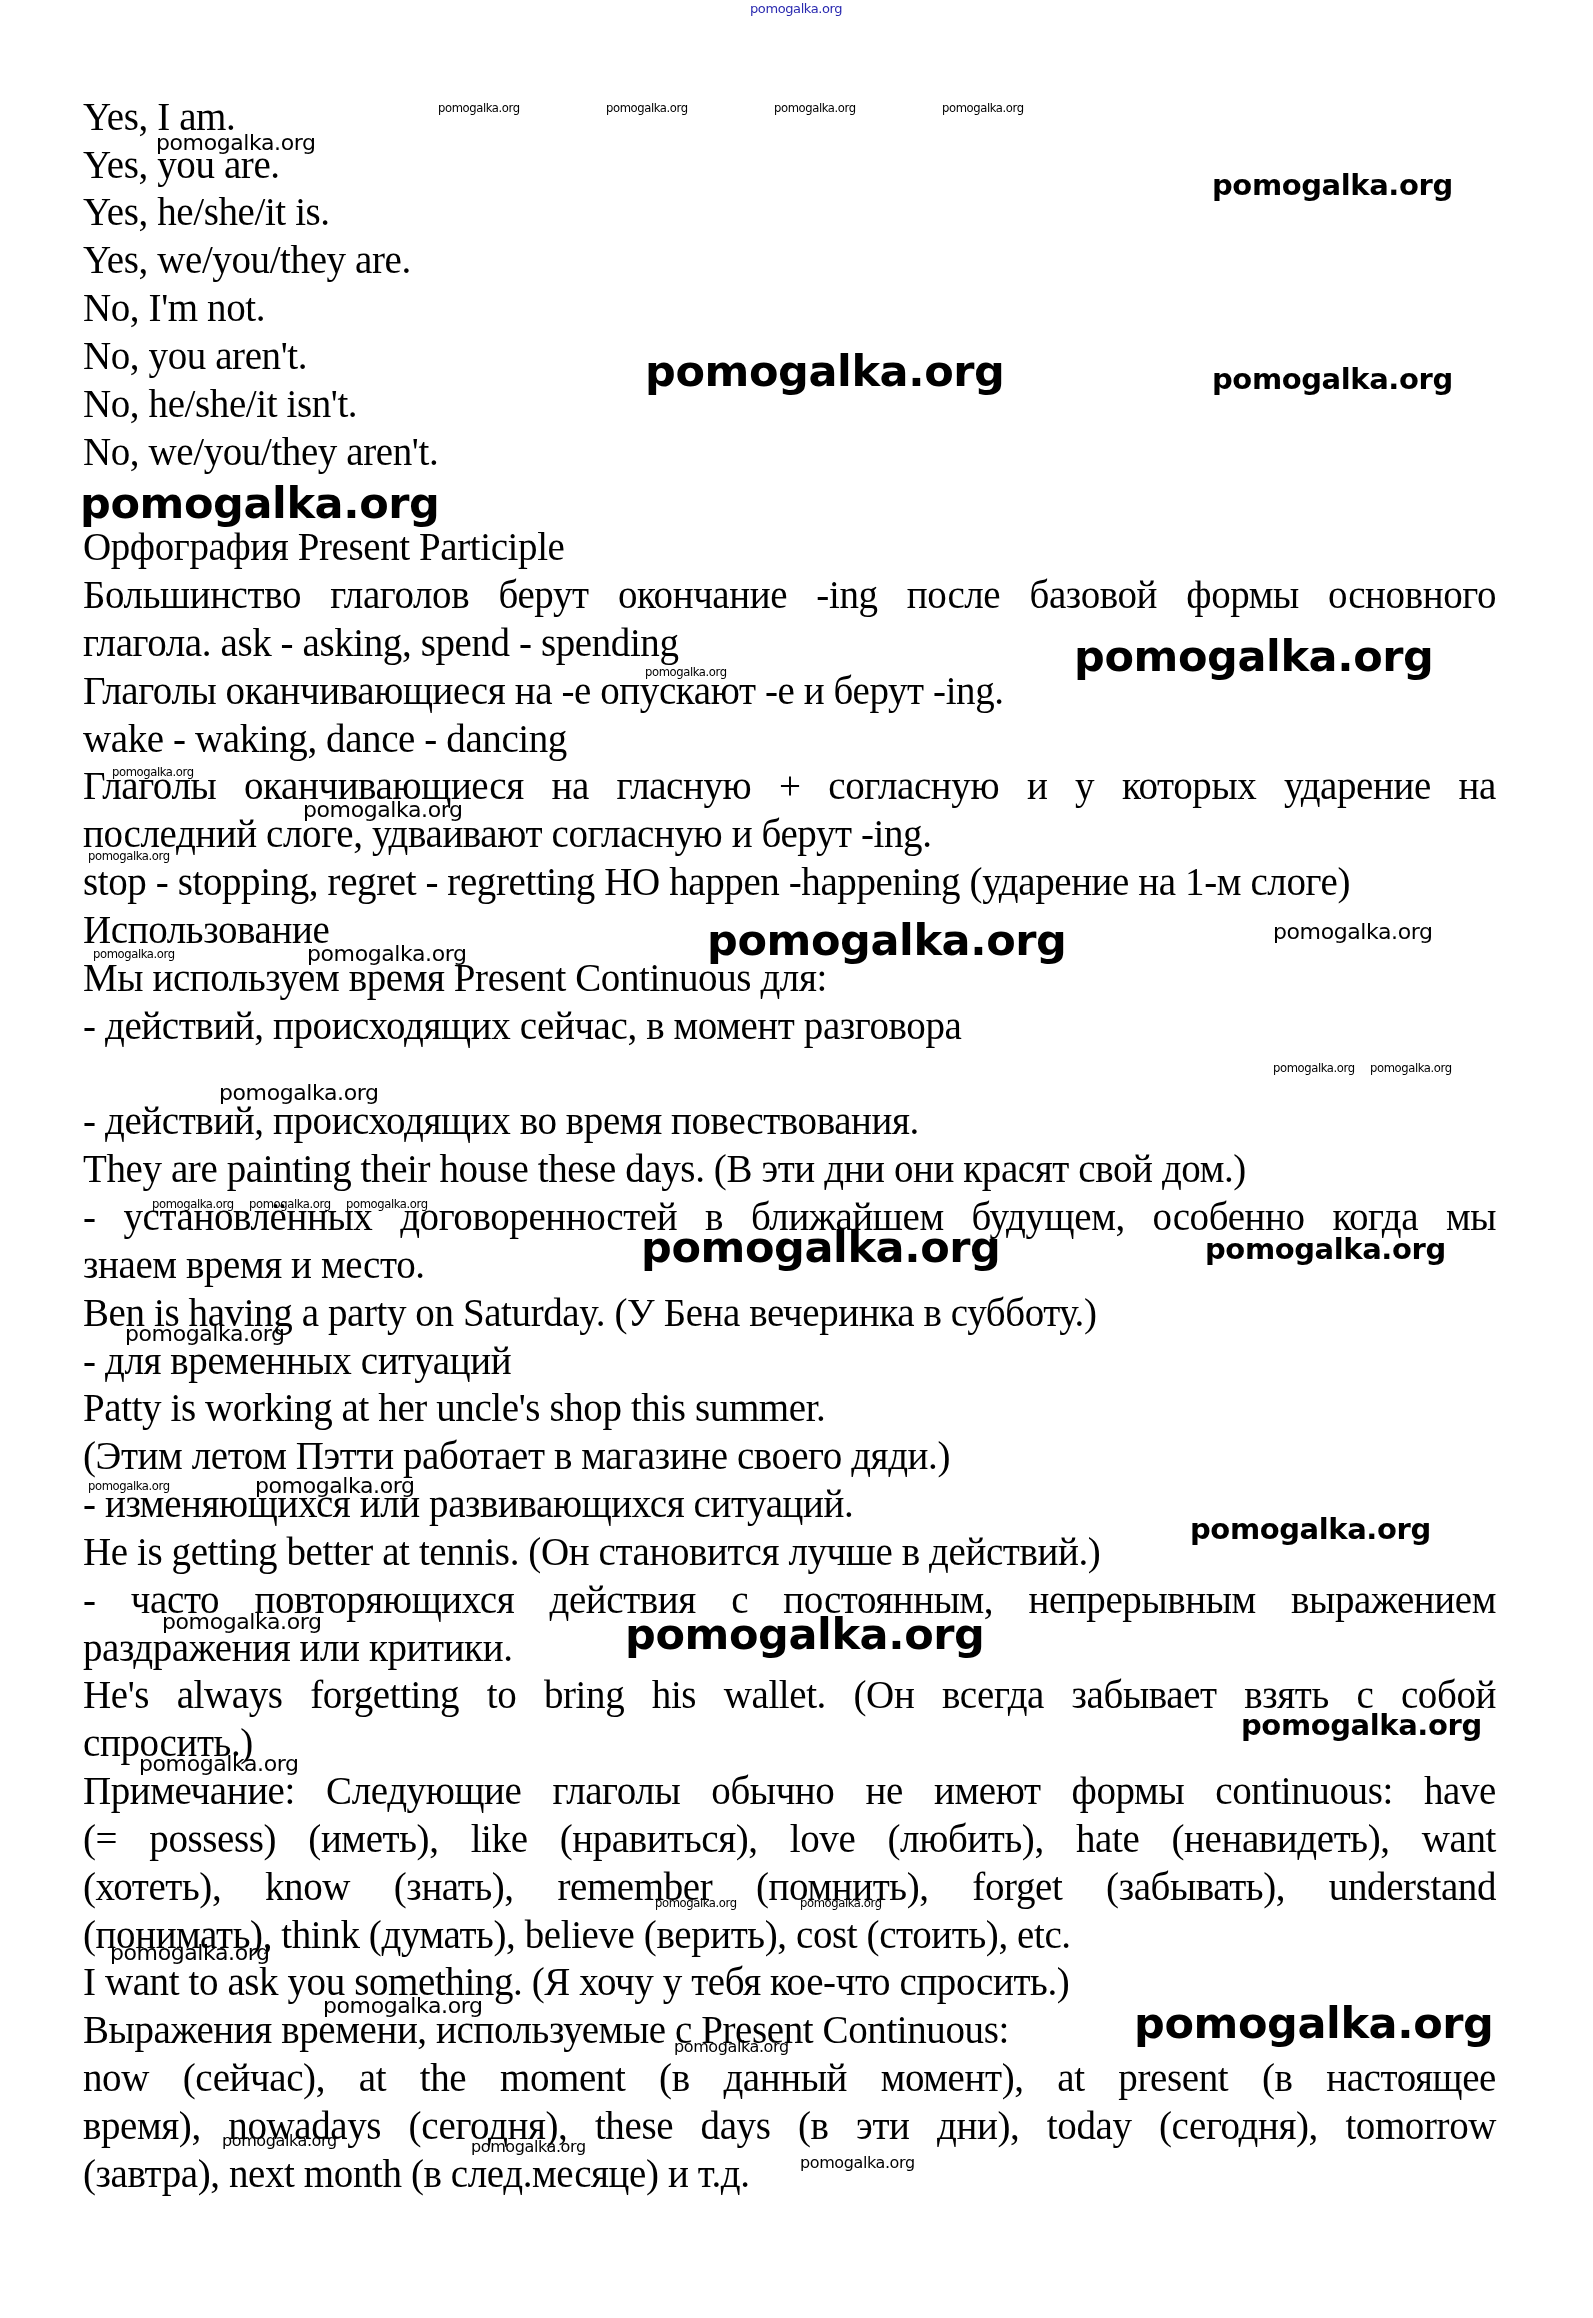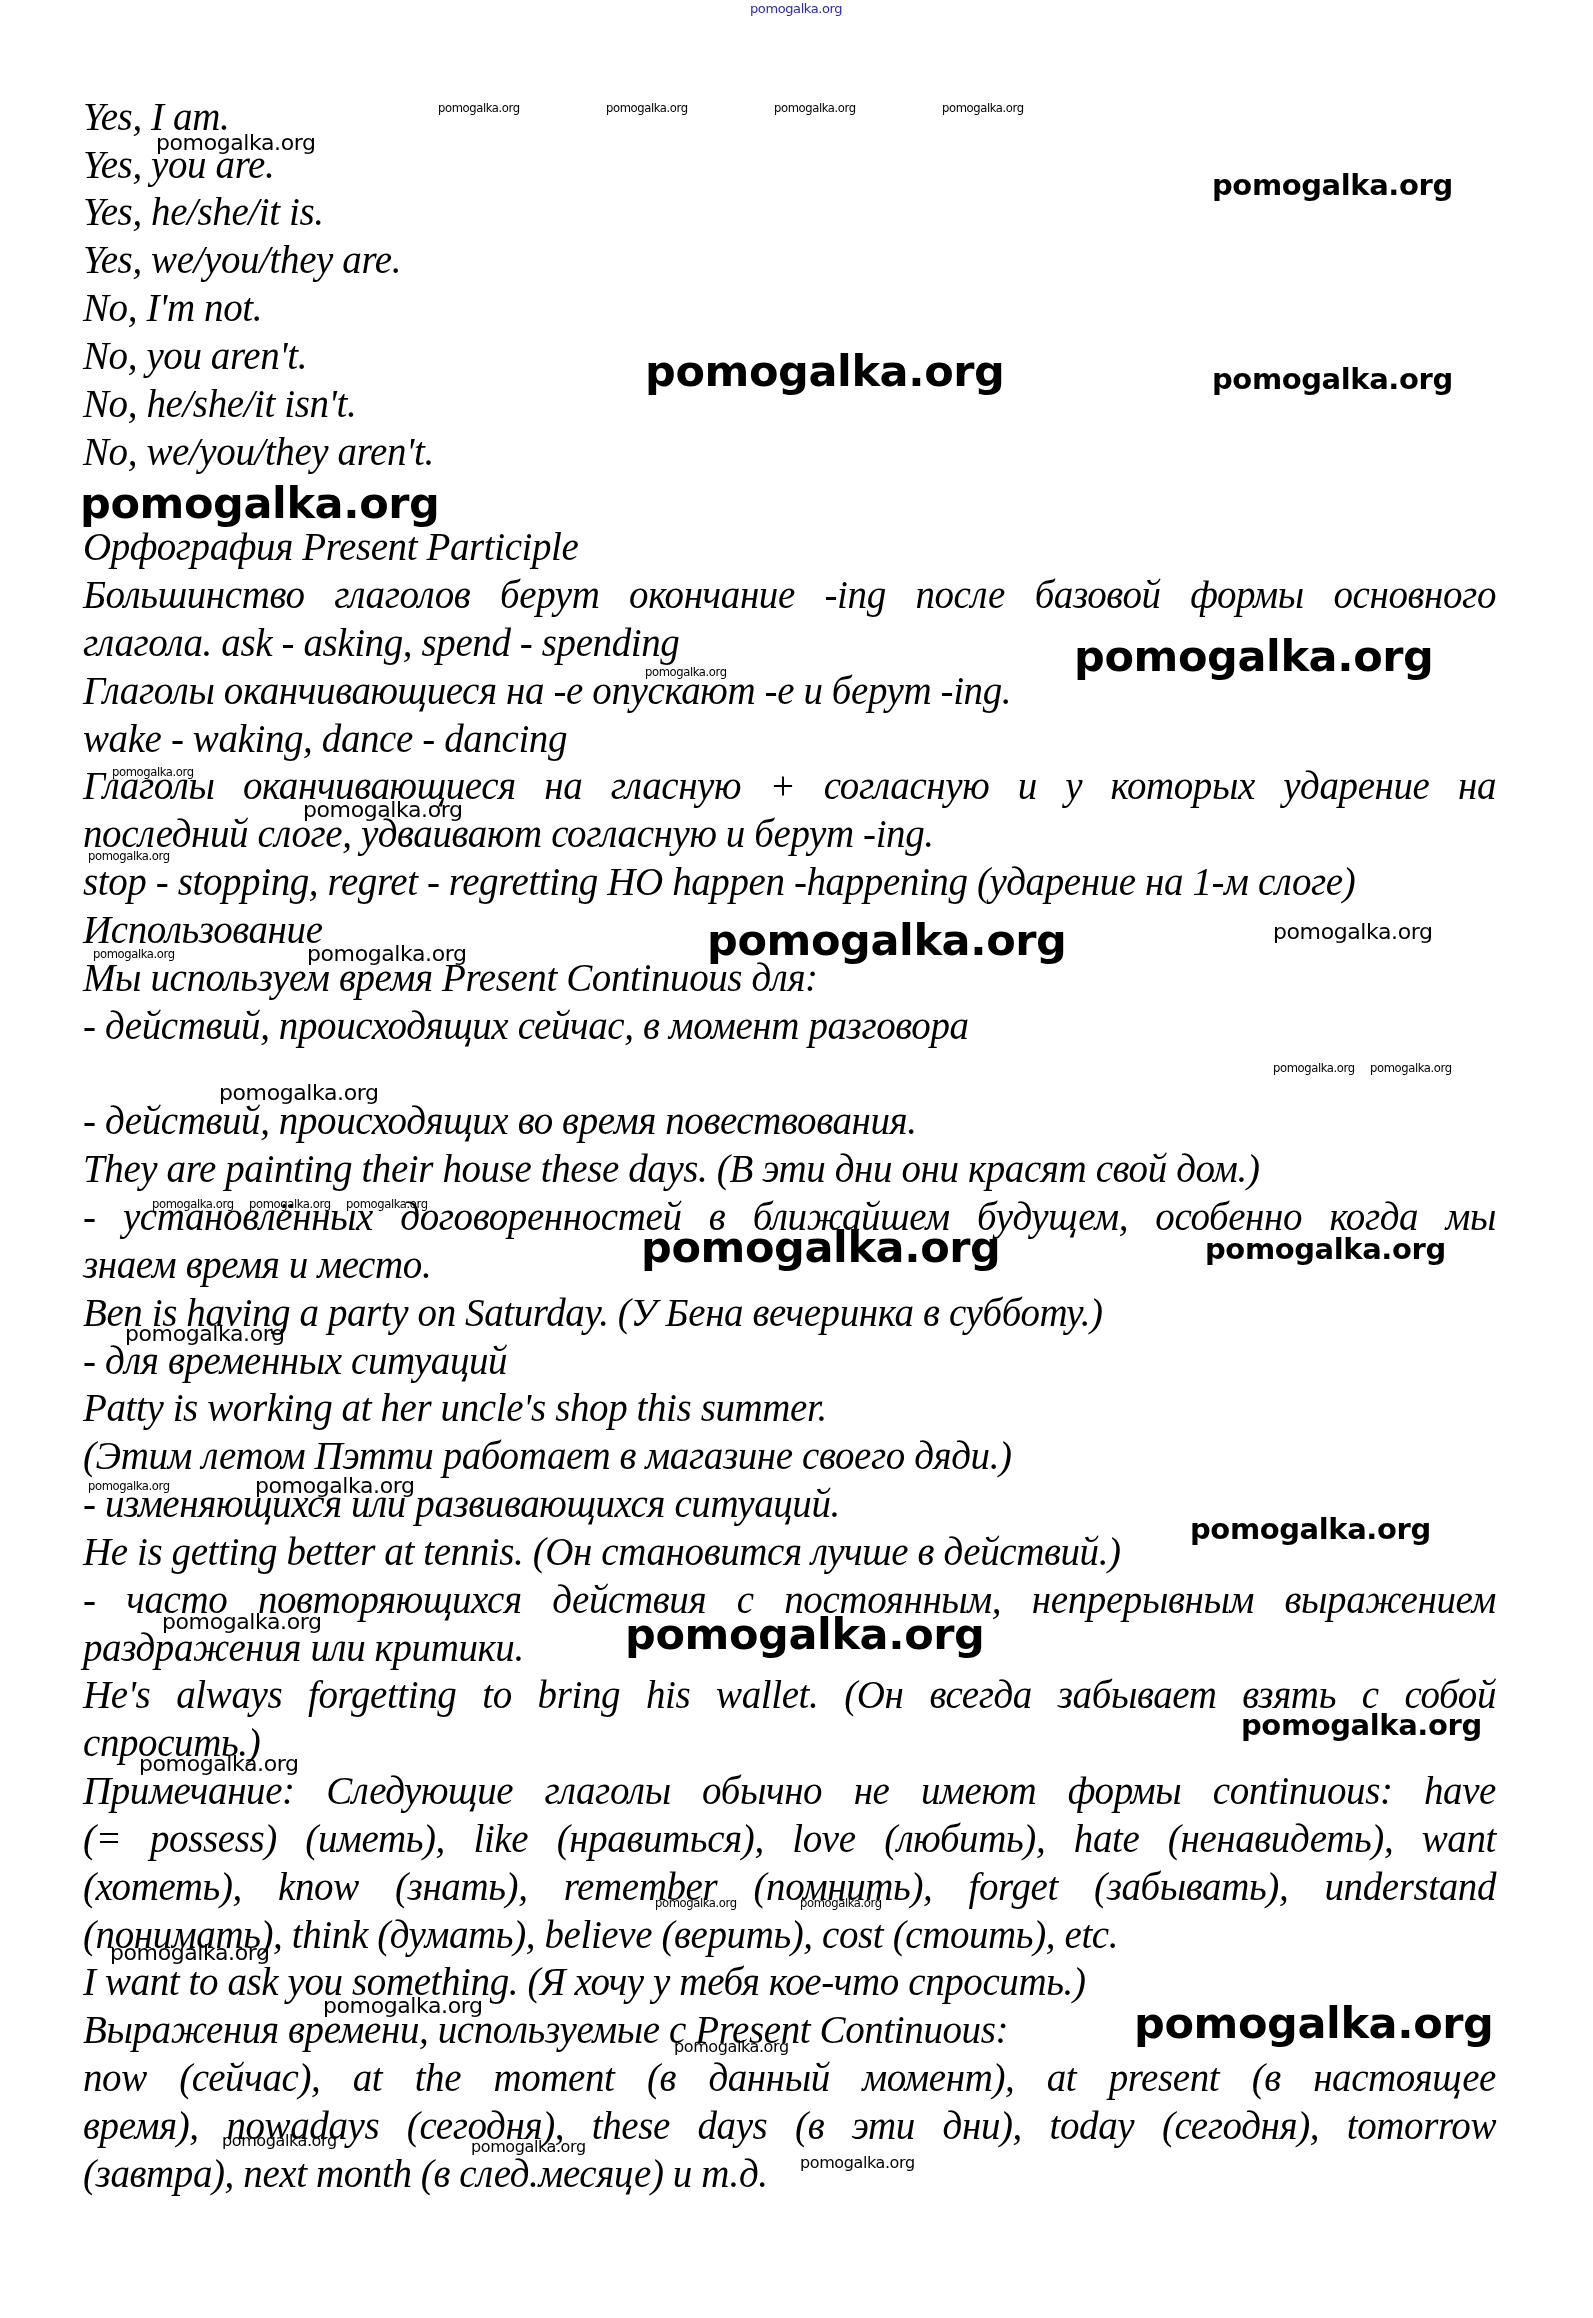--- a/index.html
+++ b/index.html
@@ -3,21 +3,20 @@
 <meta charset="utf-8">
 <style>
   html, body { margin: 0; padding: 0; background: #ffffff; }
   body { width: 1594px; height: 2319px; position: relative; overflow: hidden; }
   .page { position: absolute; left: 0; top: 0; width: 1580px; height: 2319px; }
   .line {
     position: absolute; left: 83px; width: 1413px;
     font-family: "Liberation Serif", "DejaVu Serif", serif;
     font-size: 39px; line-height: 48px; color: #000; white-space: nowrap;
     letter-spacing: -0.4px;
-    font-style: italic;
   }
   .line.just { text-align: justify; text-align-last: justify; white-space: normal; }
   .wm {
     position: absolute; font-family: "DejaVu Sans", "Liberation Sans", sans-serif;
     color: #000; white-space: nowrap; letter-spacing: -0.4px;
   }
   .wm.xs { font-size: 11.6px; }
   .wm.s { font-size: 16px; }
   .wm.m { font-size: 22px; }
   .wm.l { font-size: 29px; font-weight: bold; }

